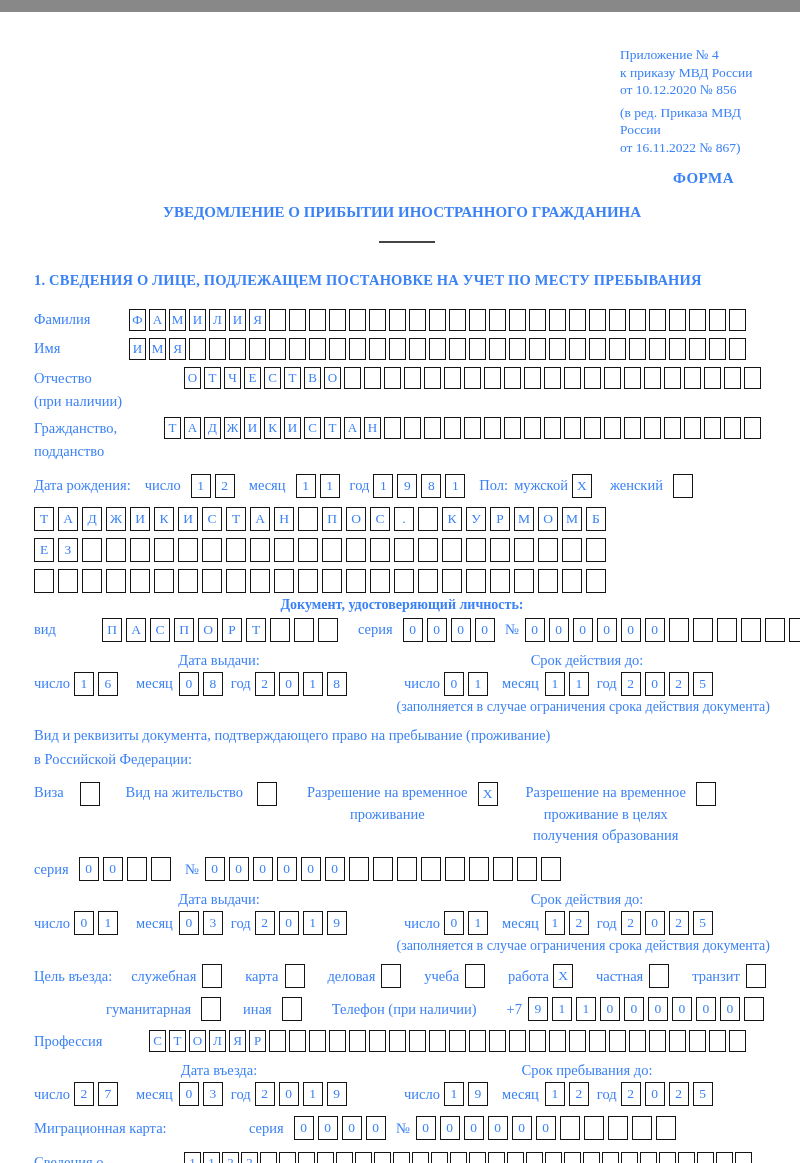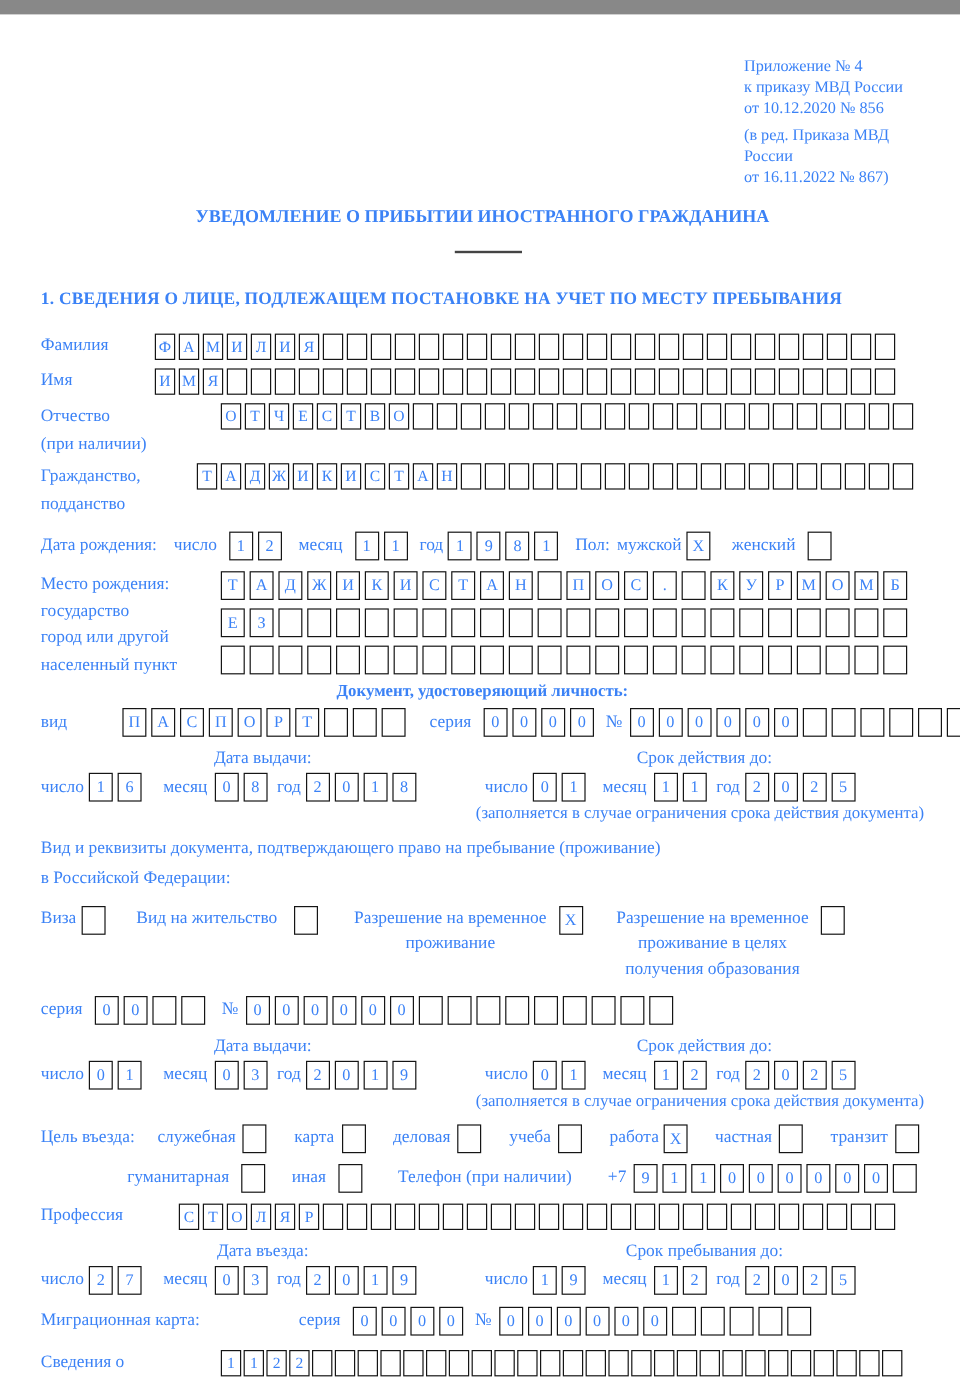--- a/index.html
+++ b/index.html
@@ -45,20 +45,21 @@
 <div class="page">
 
   <div class="hdr">
     <div>Приложение № 4</div>
     <div>к приказу МВД России</div>
     <div>от 10.12.2020 № 856</div>
     <div class="gap">(в ред. Приказа МВД России</div>
     <div>от 16.11.2022 № 867)</div>
   </div>
 
+  <div class="forma">ФОРМА</div>
 
   <div class="title">
     <span>УВЕДОМЛЕНИЕ О ПРИБЫТИИ ИНОСТРАННОГО ГРАЖДАНИНА</span><br>
     <span class="uline"></span>
   </div>
 
   <div class="sec">1. СВЕДЕНИЯ О ЛИЦЕ, ПОДЛЕЖАЩЕМ ПОСТАНОВКЕ НА УЧЕТ ПО МЕСТУ ПРЕБЫВАНИЯ</div>
 
   <div class="row" style="margin-top:20px;">
     <span class="lbl lblcol">Фамилия</span>
@@ -95,26 +96,20 @@
     <span class="lbl mr4">год</span>
     <span class="cells mr10"><span class="cell">1</span><span class="cell">9</span><span class="cell">8</span><span class="cell">1</span></span>
     <span class="lbl mr6">Пол:</span>
     <span class="lbl mr4">мужской</span>
     <span class="cells mr14"><span class="cell">X</span></span>
     <span class="lbl mr10">женский</span>
     <span class="cells"><span class="cell"></span></span>
   </div>
 
   <div class="row lg" style="align-items:flex-start;margin-top:9px;">
-    <span class="lbl lblcol2">
-      <span>Место рождения:</span><br>
-      <span>государство</span><br>
-      <span>город или другой</span><br>
-      <span>населенный пункт</span>
-    </span>
     <span style="display:inline-block;">
       <span class="cells" style="display:block;margin-bottom:7px;"><span class="cell">Т</span><span class="cell">А</span><span class="cell">Д</span><span class="cell">Ж</span><span class="cell">И</span><span class="cell">К</span><span class="cell">И</span><span class="cell">С</span><span class="cell">Т</span><span class="cell">А</span><span class="cell">Н</span><span class="cell"></span><span class="cell">П</span><span class="cell">О</span><span class="cell">С</span><span class="cell">.</span><span class="cell"></span><span class="cell">К</span><span class="cell">У</span><span class="cell">Р</span><span class="cell">М</span><span class="cell">О</span><span class="cell">М</span><span class="cell">Б</span></span>
       <span class="cells" style="display:block;margin-bottom:7px;"><span class="cell">Е</span><span class="cell">З</span><span class="cell"></span><span class="cell"></span><span class="cell"></span><span class="cell"></span><span class="cell"></span><span class="cell"></span><span class="cell"></span><span class="cell"></span><span class="cell"></span><span class="cell"></span><span class="cell"></span><span class="cell"></span><span class="cell"></span><span class="cell"></span><span class="cell"></span><span class="cell"></span><span class="cell"></span><span class="cell"></span><span class="cell"></span><span class="cell"></span><span class="cell"></span><span class="cell"></span></span>
       <span class="cells" style="display:block;"><span class="cell"></span><span class="cell"></span><span class="cell"></span><span class="cell"></span><span class="cell"></span><span class="cell"></span><span class="cell"></span><span class="cell"></span><span class="cell"></span><span class="cell"></span><span class="cell"></span><span class="cell"></span><span class="cell"></span><span class="cell"></span><span class="cell"></span><span class="cell"></span><span class="cell"></span><span class="cell"></span><span class="cell"></span><span class="cell"></span><span class="cell"></span><span class="cell"></span><span class="cell"></span><span class="cell"></span></span>
     </span>
   </div>
 
   <div style="text-align:center;font-weight:bold;font-size:14px;margin-top:4px;">Документ, удостоверяющий личность:</div>
 
   <div class="row lg" style="margin-top:5px;">
@@ -151,21 +146,21 @@
     </div>
   </div>
   <div class="note">(заполняется в случае ограничения срока действия документа)</div>
 
   <div class="plain">
     <span>Вид и реквизиты документа, подтверждающего право на пребывание (проживание)</span><br>
     <span>в Российской Федерации:</span>
   </div>
 
   <div class="permits lg">
-    <div class="permit" style="margin-right:22px;">
+    <div class="permit" style="margin-right:22px;gap:12px;">
       <span class="plabel mr4">Виза</span>
       <span class="cells"><span class="cell"></span></span>
     </div>
     <div class="permit" style="margin-right:26px;">
       <span class="plabel" style="margin-right:14px;">Вид на жительство</span>
       <span class="cells"><span class="cell"></span></span>
     </div>
     <div class="permit" style="margin-right:24px;">
       <span class="plabel mr10">
         <span>Разрешение на временное</span><br>

